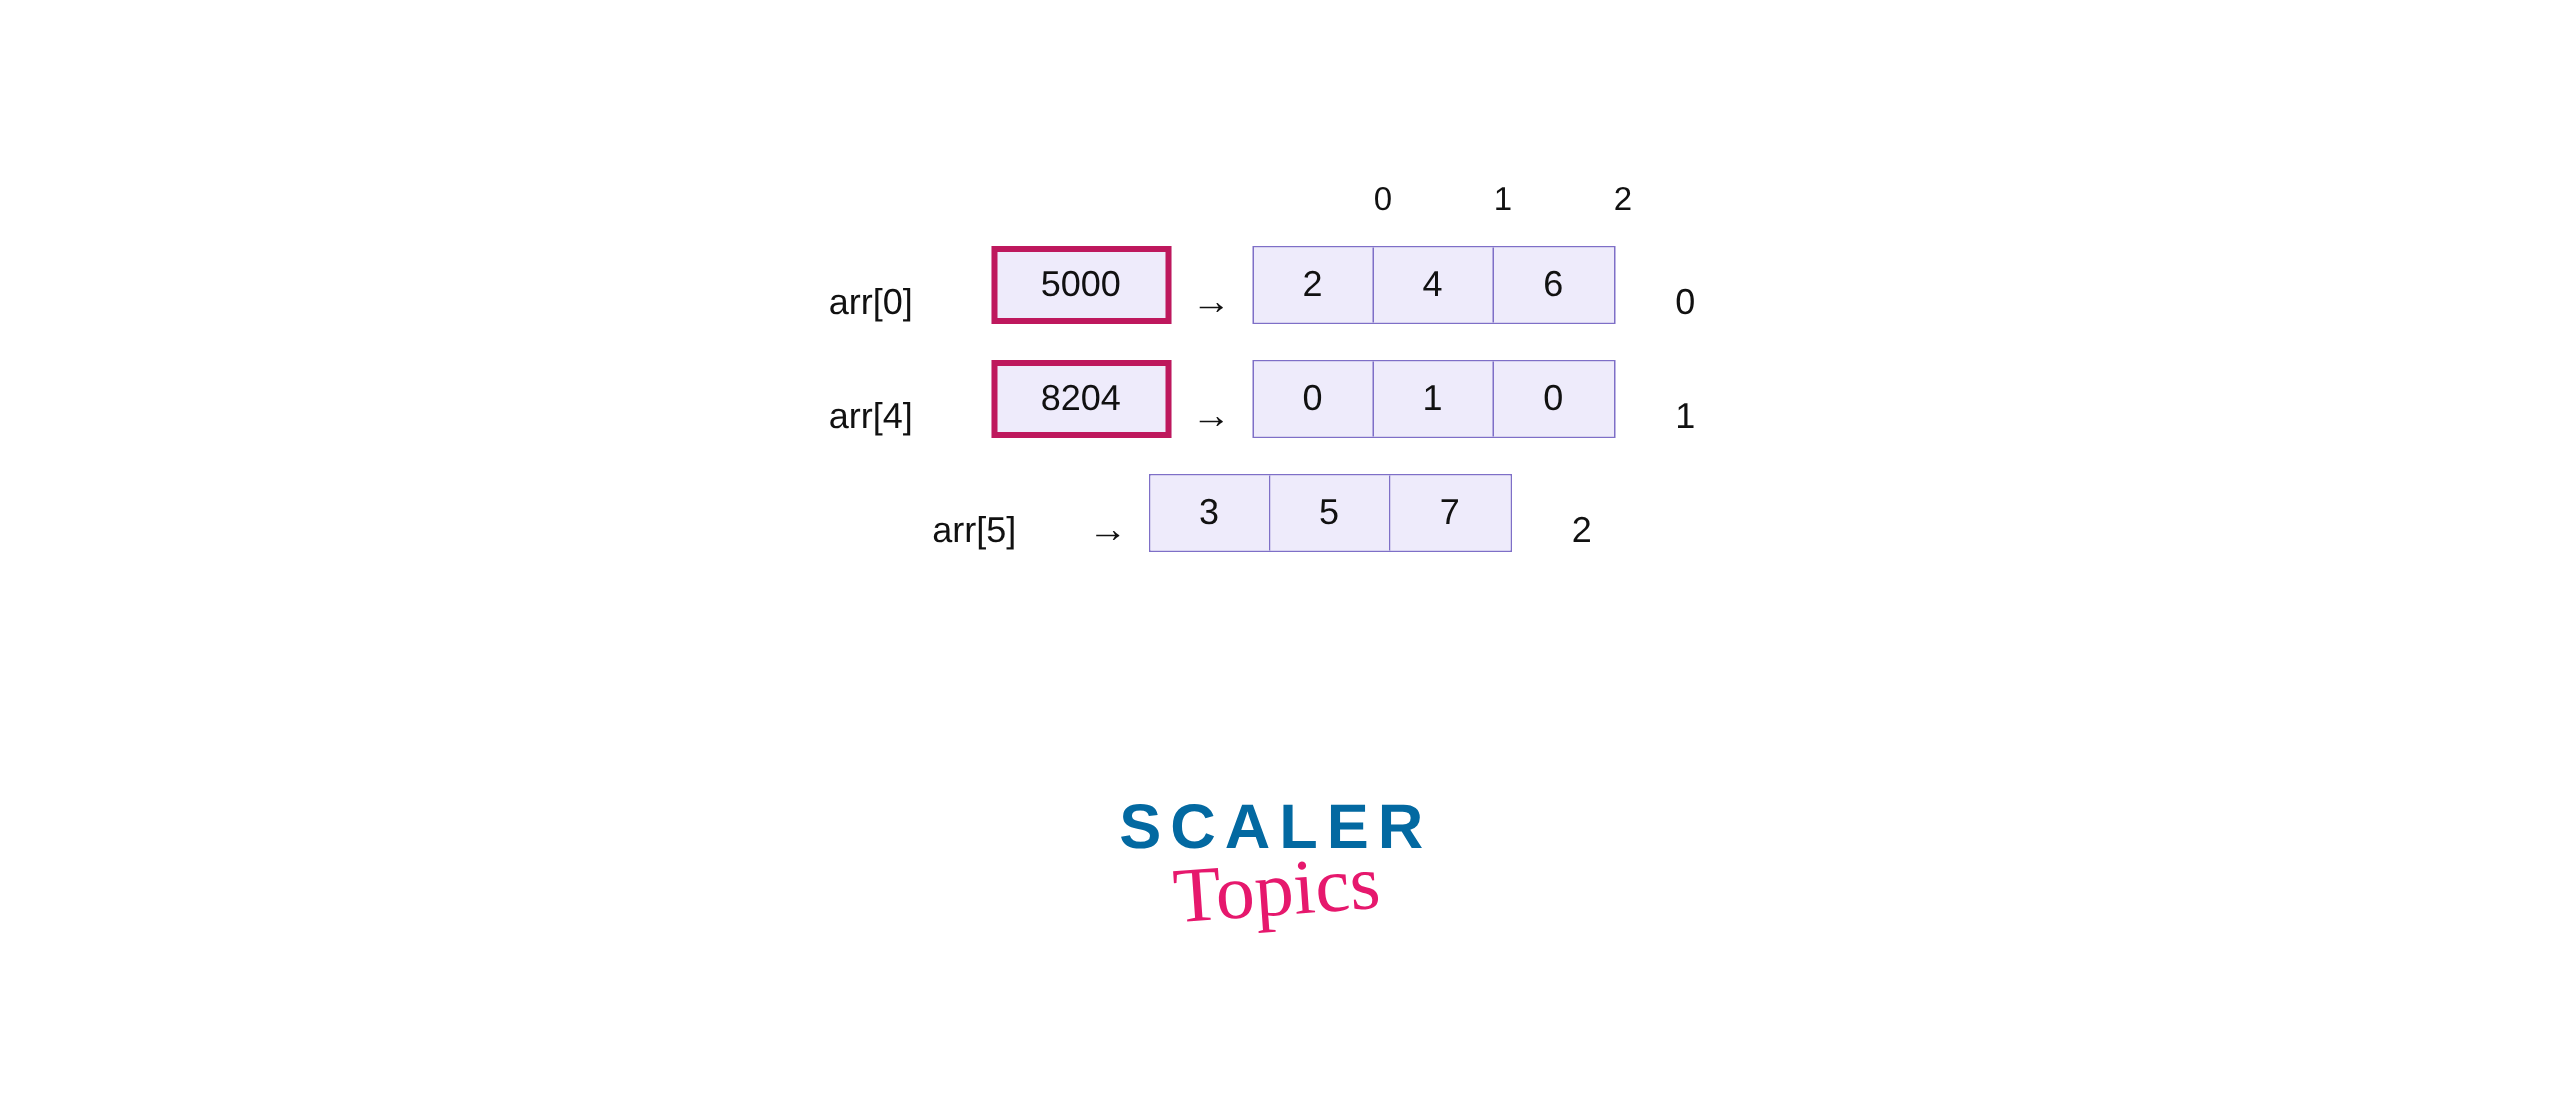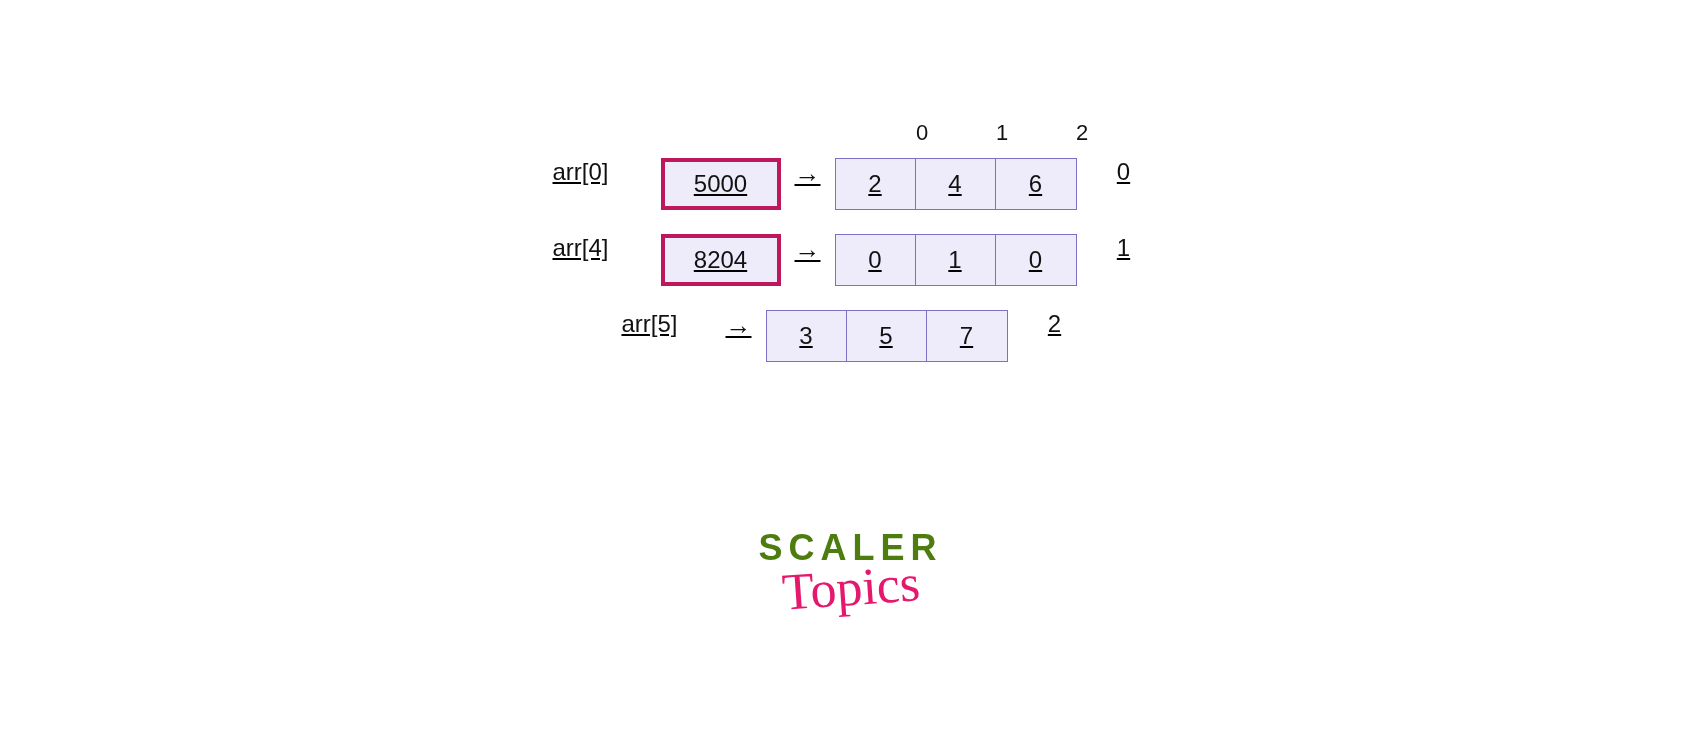--- a/index.html
+++ b/index.html
@@ -26,24 +26,23 @@
     margin-bottom: 12px;
   }
   .col-head {
     width: 80px;
     text-align: center;
     font-size: 22px;
     color: #111111;
   }
   .row {
     display: flex;
-    align-items: flex-start;
+    align-items: flex-end;
     margin-bottom: 18px;
     height: 58px;
-    text-decoration: underline;
   }
   .row-label {
     width: 90px;
     font-size: 24px;
     color: #111111;
     text-align: left;
   }
   .ptr-cell {
     width: 120px;
     height: 52px;
@@ -89,23 +88,23 @@
   .logo {
     position: absolute;
     top: 530px;
     left: 0;
     width: 100%;
     text-align: center;
   }
   .logo-top {
     font-family: Arial, sans-serif;
     font-weight: 800;
-    font-size: 36px;
+    font-size: 42px;
     letter-spacing: 6px;
-    color: #4d7c0f;
+    color: #0369a1;
     line-height: 1;
   }
   .logo-bottom {
     font-family: "Brush Script MT", "Segoe Script", cursive;
     font-size: 52px;
     color: #E6186D;
     margin-top: -6px;
     line-height: 1;
     transform: rotate(-4deg) translateY(2px);
     display: inline-block;

